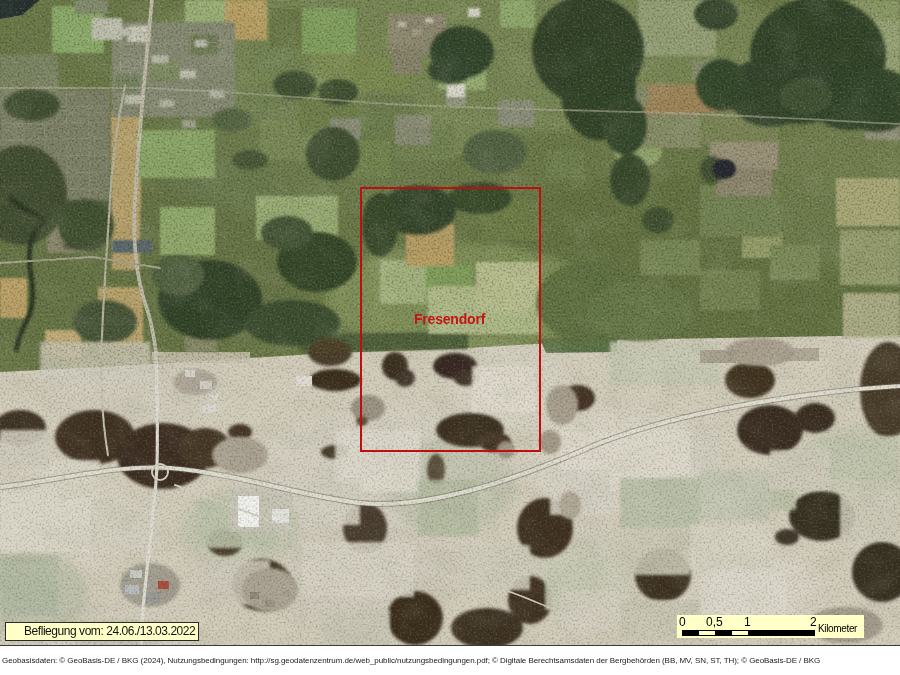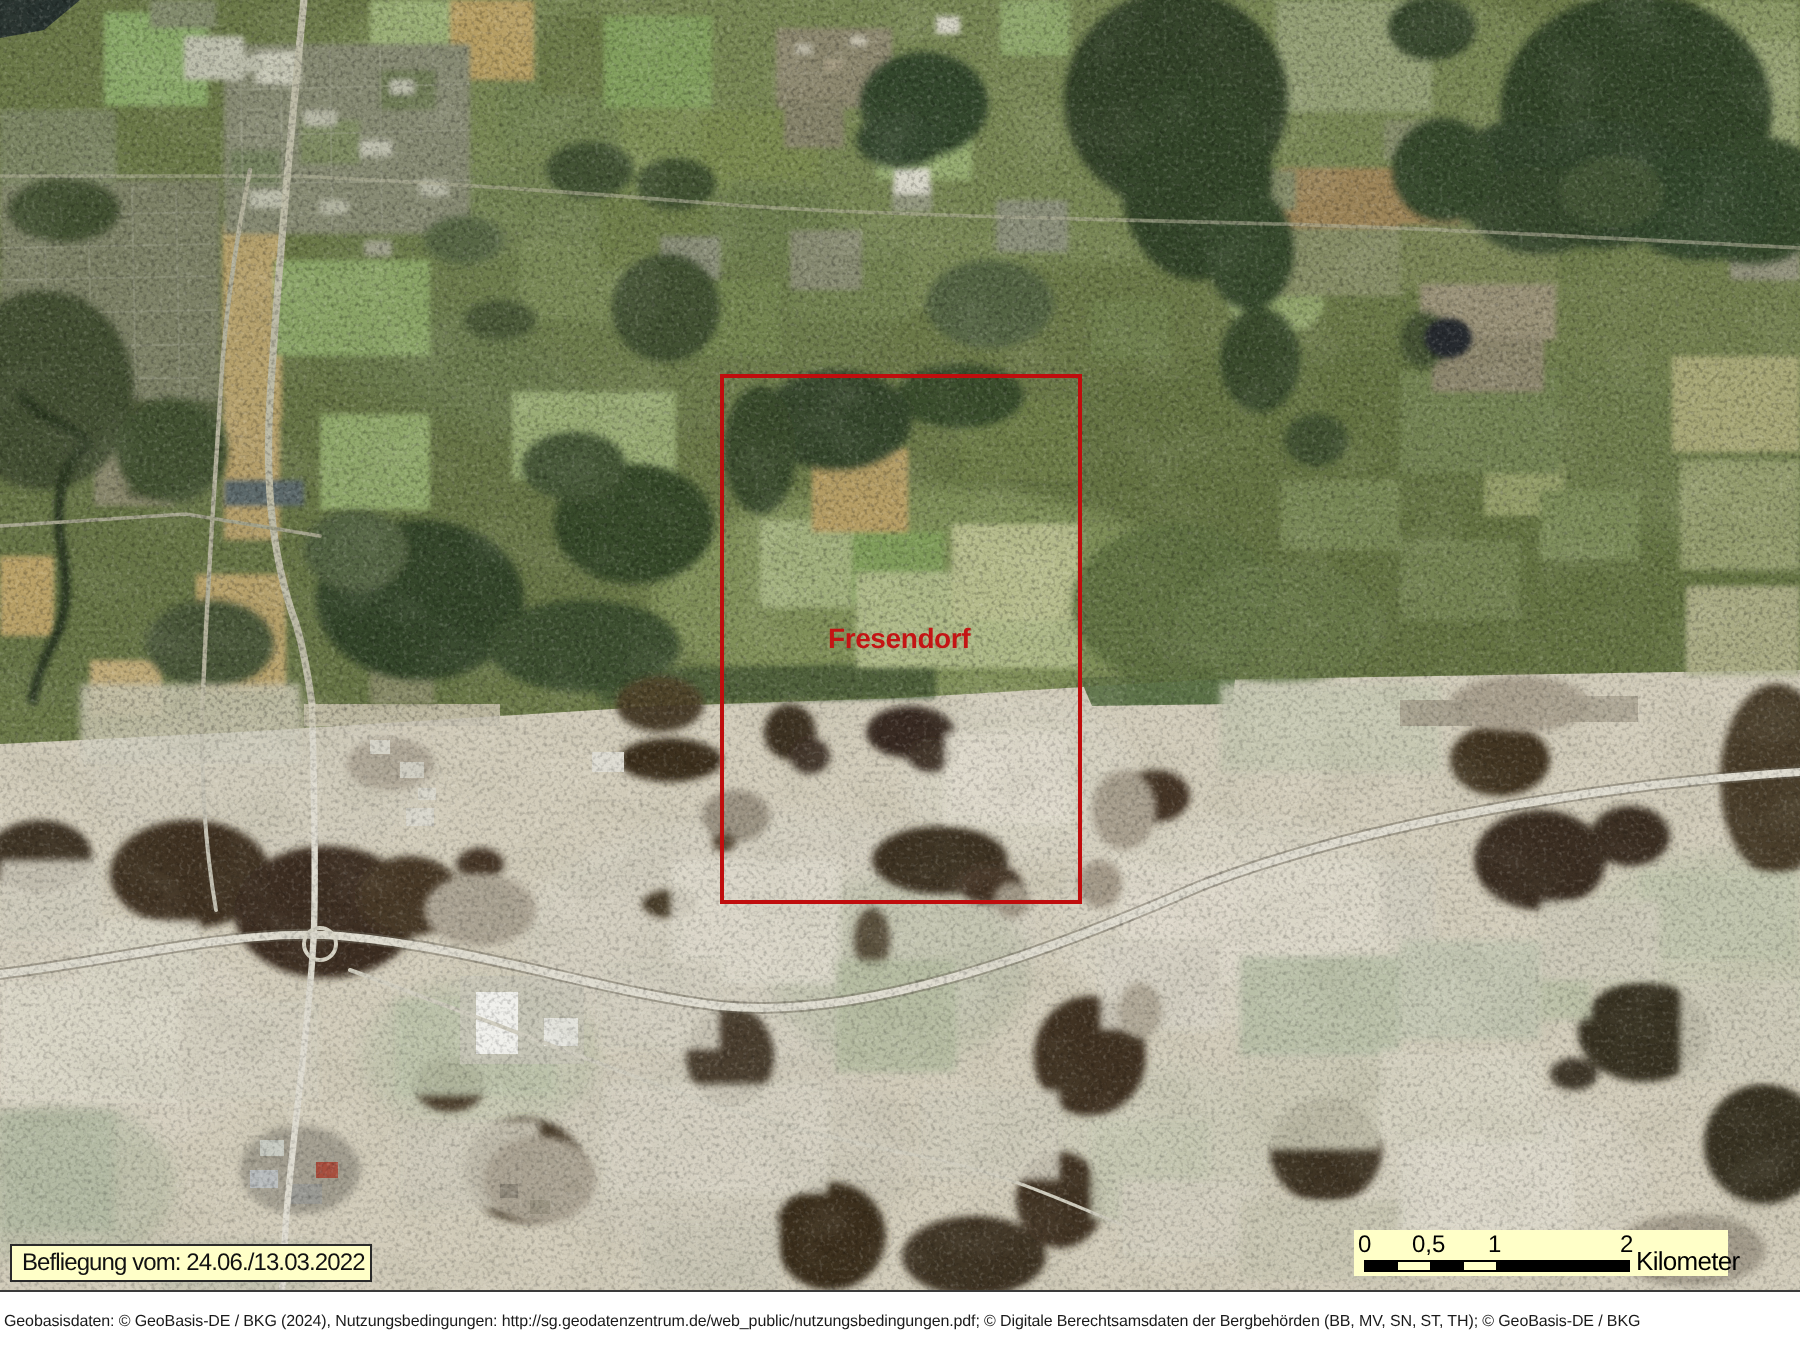--- a/index.html
+++ b/index.html
@@ -1,23 +1,23 @@
 <!DOCTYPE html>
 <html><head>
 <meta charset="utf-8">
 <style>
 html,body{margin:0;padding:0;width:900px;height:675px;overflow:hidden;background:#fff;font-family:"Liberation Sans",sans-serif}
 #map{position:absolute;left:0;top:0}
-#bef{position:absolute;left:5px;top:622px;width:174px;height:17px;background:#ffffc8;border:1px solid #2a2a2a;font-size:12px;color:#111;line-height:17.5px;padding-left:5px;white-space:nowrap;letter-spacing:-0.45px}
+#bef{position:absolute;left:5px;top:622px;width:174px;height:17px;background:#ffffc8;border:1px solid #2a2a2a;font-size:12px;color:#111;line-height:17.5px;padding-left:18px;white-space:nowrap;letter-spacing:-0.45px}
 #scale{position:absolute;left:677px;top:615px;width:187px;height:23px;background:#ffffc8}
 #attr{position:absolute;left:0;top:645px;width:900px;height:30px;background:#ffffff;border-top:1px solid #3a3a3a;color:#1a1a1a}
 #attr div{margin-left:2px;font-size:8px;line-height:9.6px;white-space:nowrap;letter-spacing:-0.06px}
 #attr .l1{margin-top:10px}
 .num{position:absolute;top:0px;font-size:12px;color:#000}
-#kilo{position:absolute;left:141px;top:8px;font-size:13px;color:#000;letter-spacing:-0.35px}
+#kilo{position:absolute;left:141px;top:8px;font-size:10px;color:#000;letter-spacing:-0.35px}
 .bar{position:absolute;top:15px;height:6px;background:#000}
 .barw{position:absolute;top:15px;height:6px;background:#ffffc8;border-top:1px solid #000;border-bottom:1px solid #000;box-sizing:border-box}
 </style>
 </head>
 <body>
 <svg id="map" width="900" height="646" viewBox="0 0 900 646" xmlns="http://www.w3.org/2000/svg">
 <defs>
 <clipPath id="mapclip">
         <rect x="0" y="0" width="900" height="646"></rect>
       </clipPath>

